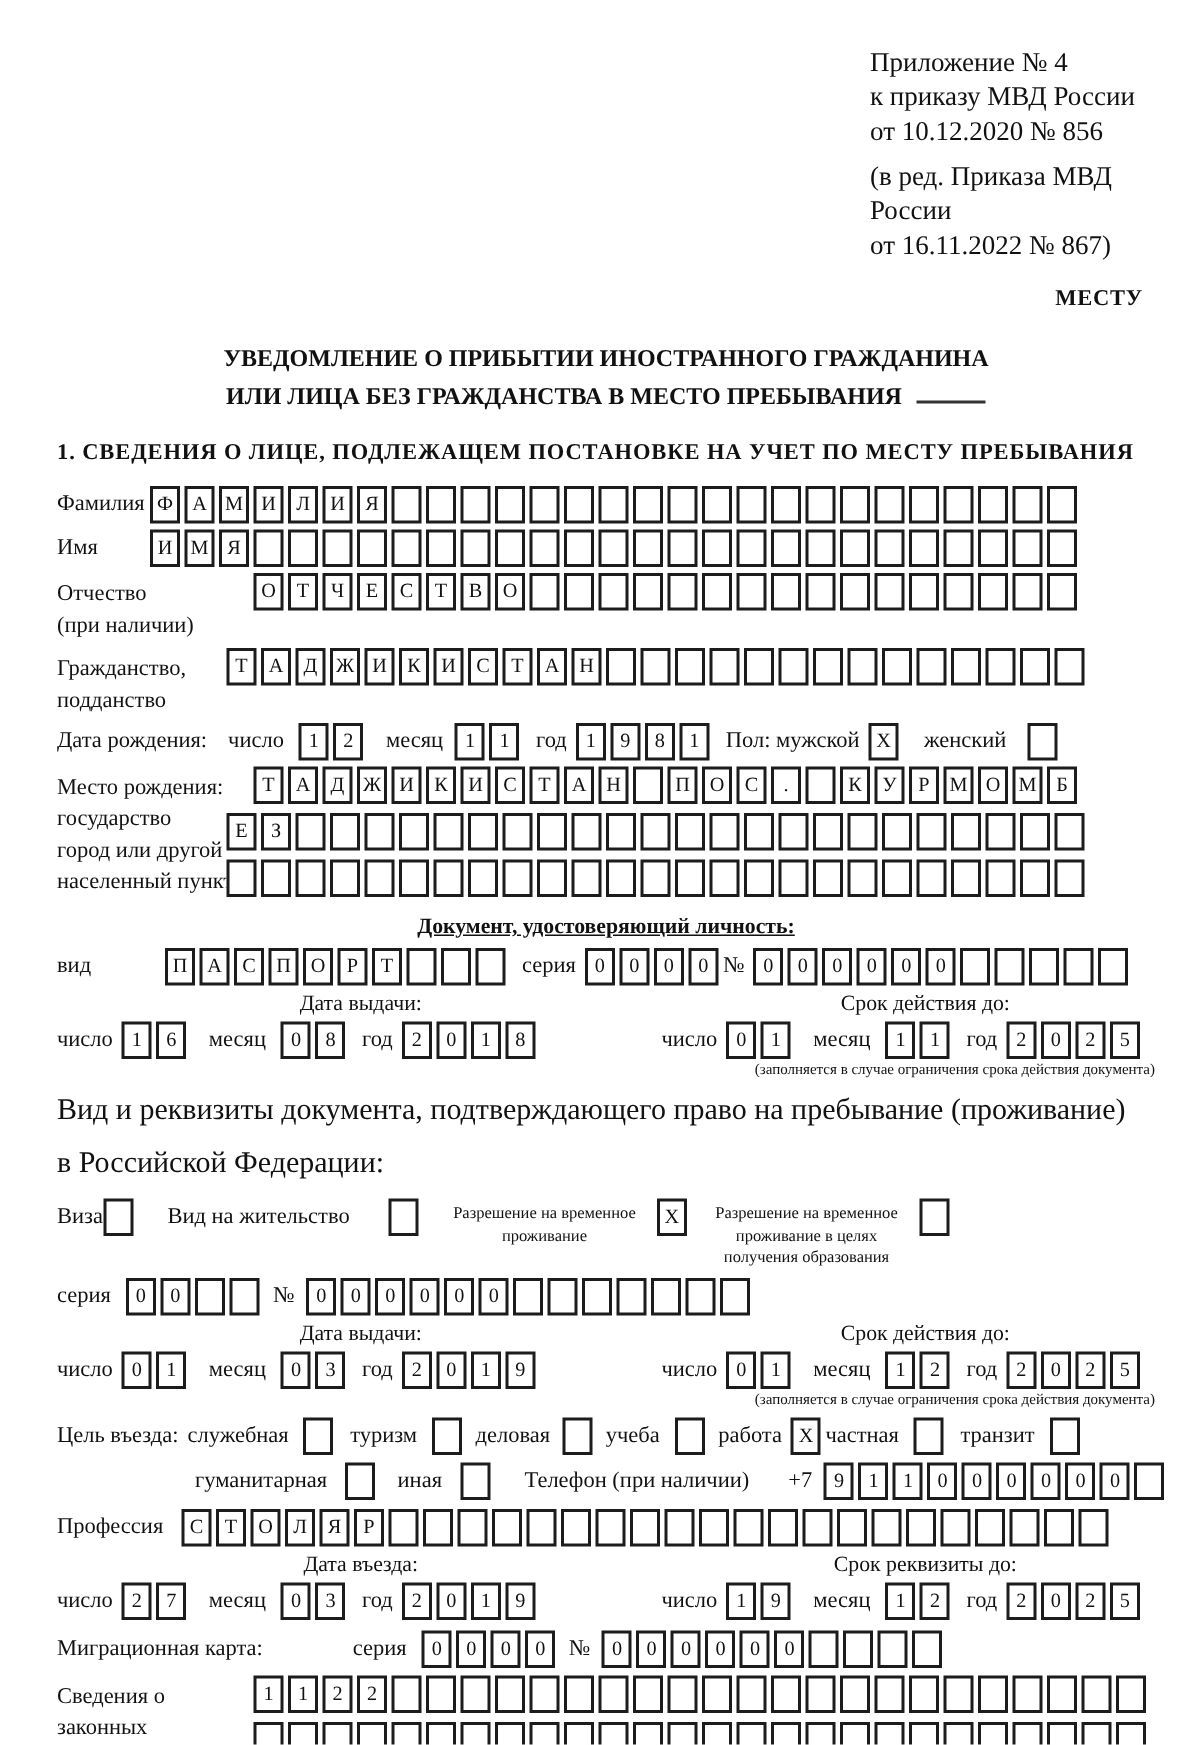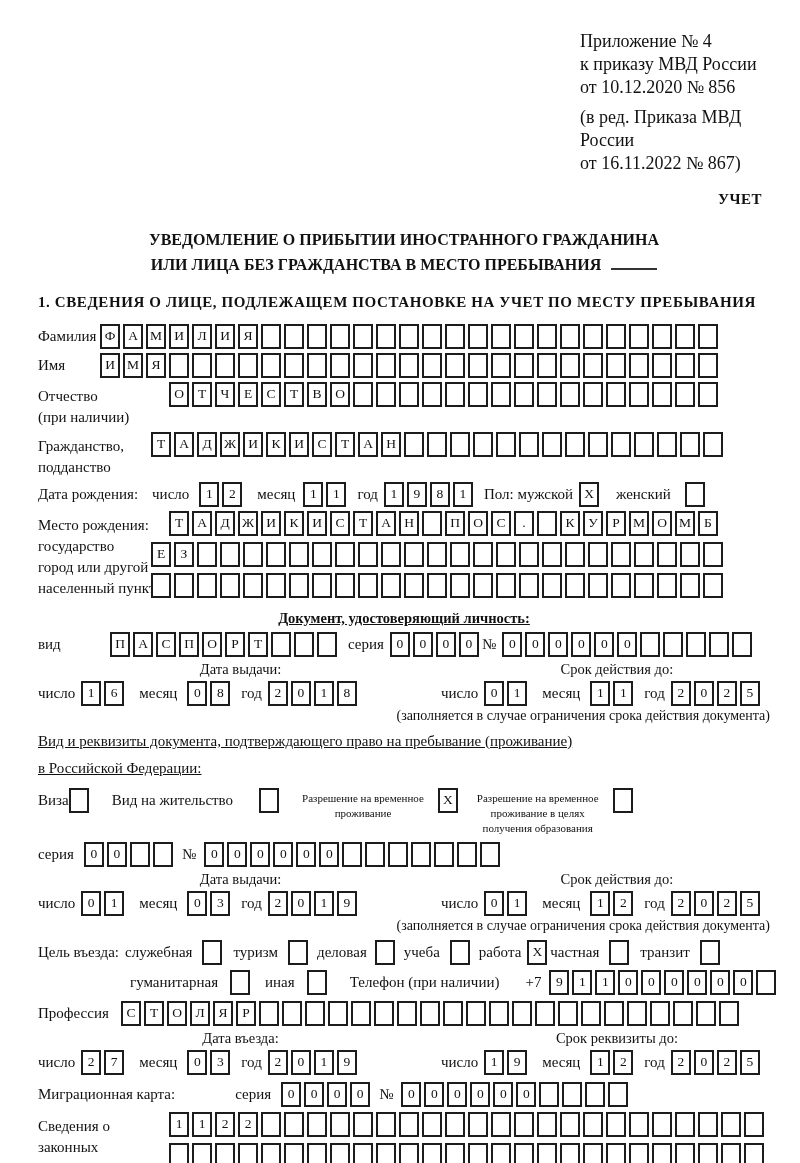--- a/index.html
+++ b/index.html
@@ -19,39 +19,39 @@
   .cell{box-sizing:border-box;flex:none;width:20px;height:25px;border:2px solid #1c1c1c;
         margin-right:3px;text-align:center;font-size:13.5px;line-height:20px;background:#fff;}
   .mt2{margin-top:2px}
   .stack>.cells{margin-bottom:6px;}
   .shift{margin-left:-18px;}
   .dochead{text-align:center;font-weight:bold;font-size:14.5px;margin:6px 0 5px 0;text-decoration:underline;}
   .dategrid{display:flex;margin-bottom:0;}
   .dg{flex:none;}
   .dg-head{text-align:center;font-size:14.5px;margin-bottom:3px;}
   .dg-fields{display:flex;align-items:flex-start;}
-  .note{text-align:right;font-size:14px;margin-top:2px;margin-bottom:6px;}
-  .plain{font-size:15px;line-height:1.55;text-decoration:underline;}
+  .note{text-align:right;font-size:10px;margin-top:2px;margin-bottom:6px;}
+  .plain{font-size:20px;line-height:1.55;}
   .optlbl{font-size:11px;text-align:center;line-height:1.35;padding-top:3px;}
   .ml6{margin-left:6px}.ml8{margin-left:8px}.ml10{margin-left:10px}.ml12{margin-left:12px}
   .ml14{margin-left:14px}.ml16{margin-left:16px}.ml20{margin-left:20px}.ml26{margin-left:26px}
 </style>
 </head>
 <body>
 
 <div class="page">
 
   <div class="hdr">
     <div>Приложение № 4</div>
     <div>к приказу МВД России</div>
     <div>от 10.12.2020 № 856</div>
     <div class="gap">(в ред. Приказа МВД России</div>
     <div>от 16.11.2022 № 867)</div>
   </div>
-  <div class="forma">УЧЕТ</div>
+  <div class="forma">МЕСТУ</div>
 
   <div class="title">
     <div>УВЕДОМЛЕНИЕ О ПРИБЫТИИ ИНОСТРАННОГО ГРАЖДАНИНА</div>
     <div><span>ИЛИ ЛИЦА БЕЗ ГРАЖДАНСТВА В МЕСТО ПРЕБЫВАНИЯ</span><span class="blank-line"></span></div>
   </div>
 
   <div class="sect">1. СВЕДЕНИЯ О ЛИЦЕ, ПОДЛЕЖАЩЕМ ПОСТАНОВКЕ НА УЧЕТ ПО МЕСТУ ПРЕБЫВАНИЯ</div>
 
   <div class="row">
     <div class="lbl" style="width:62px">Фамилия</div>

